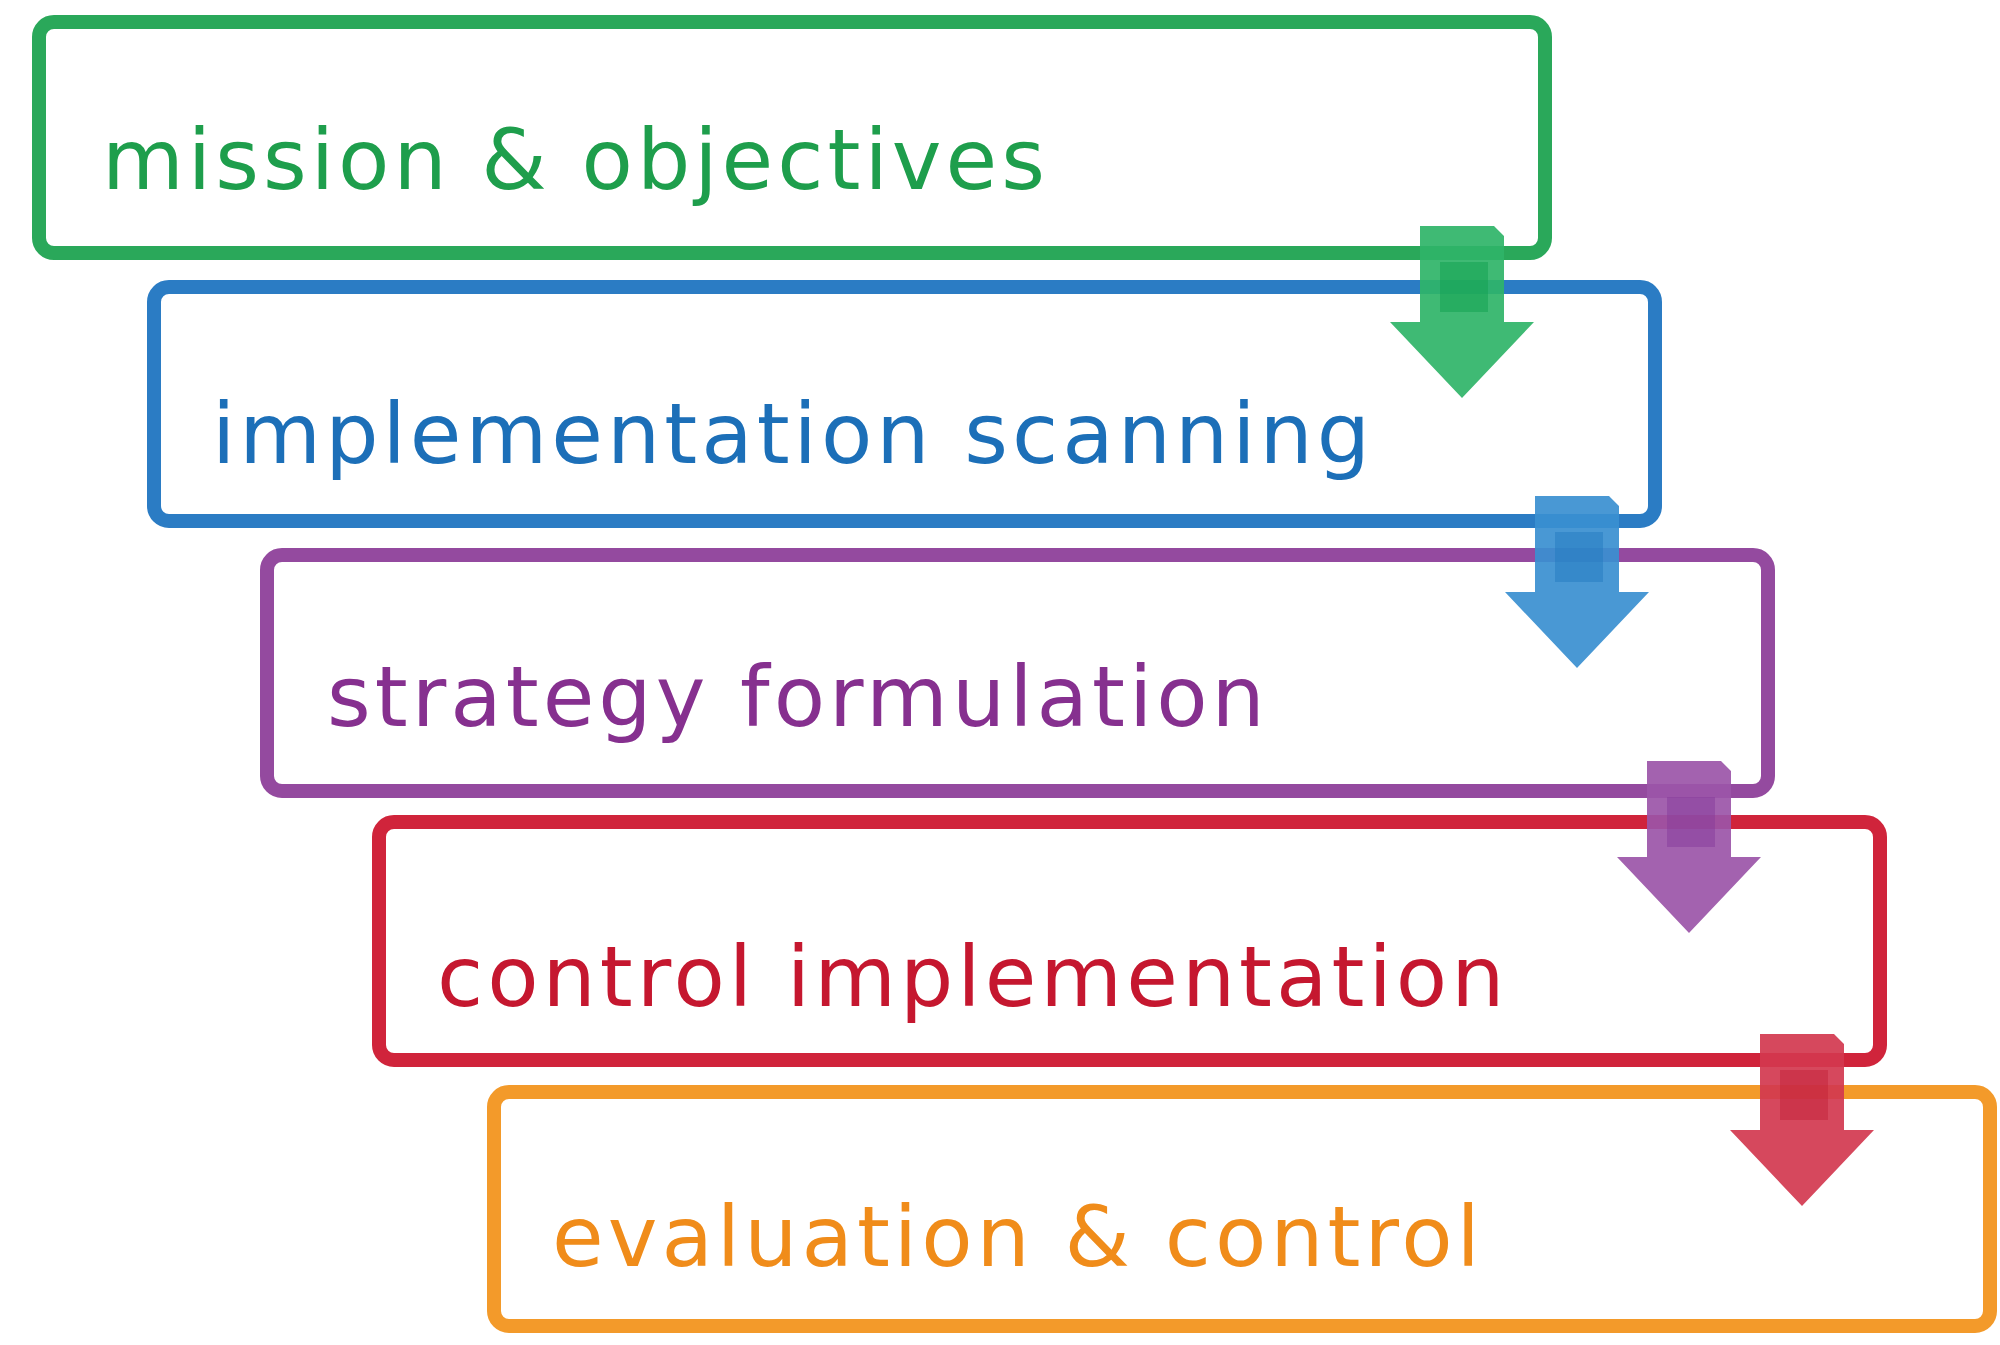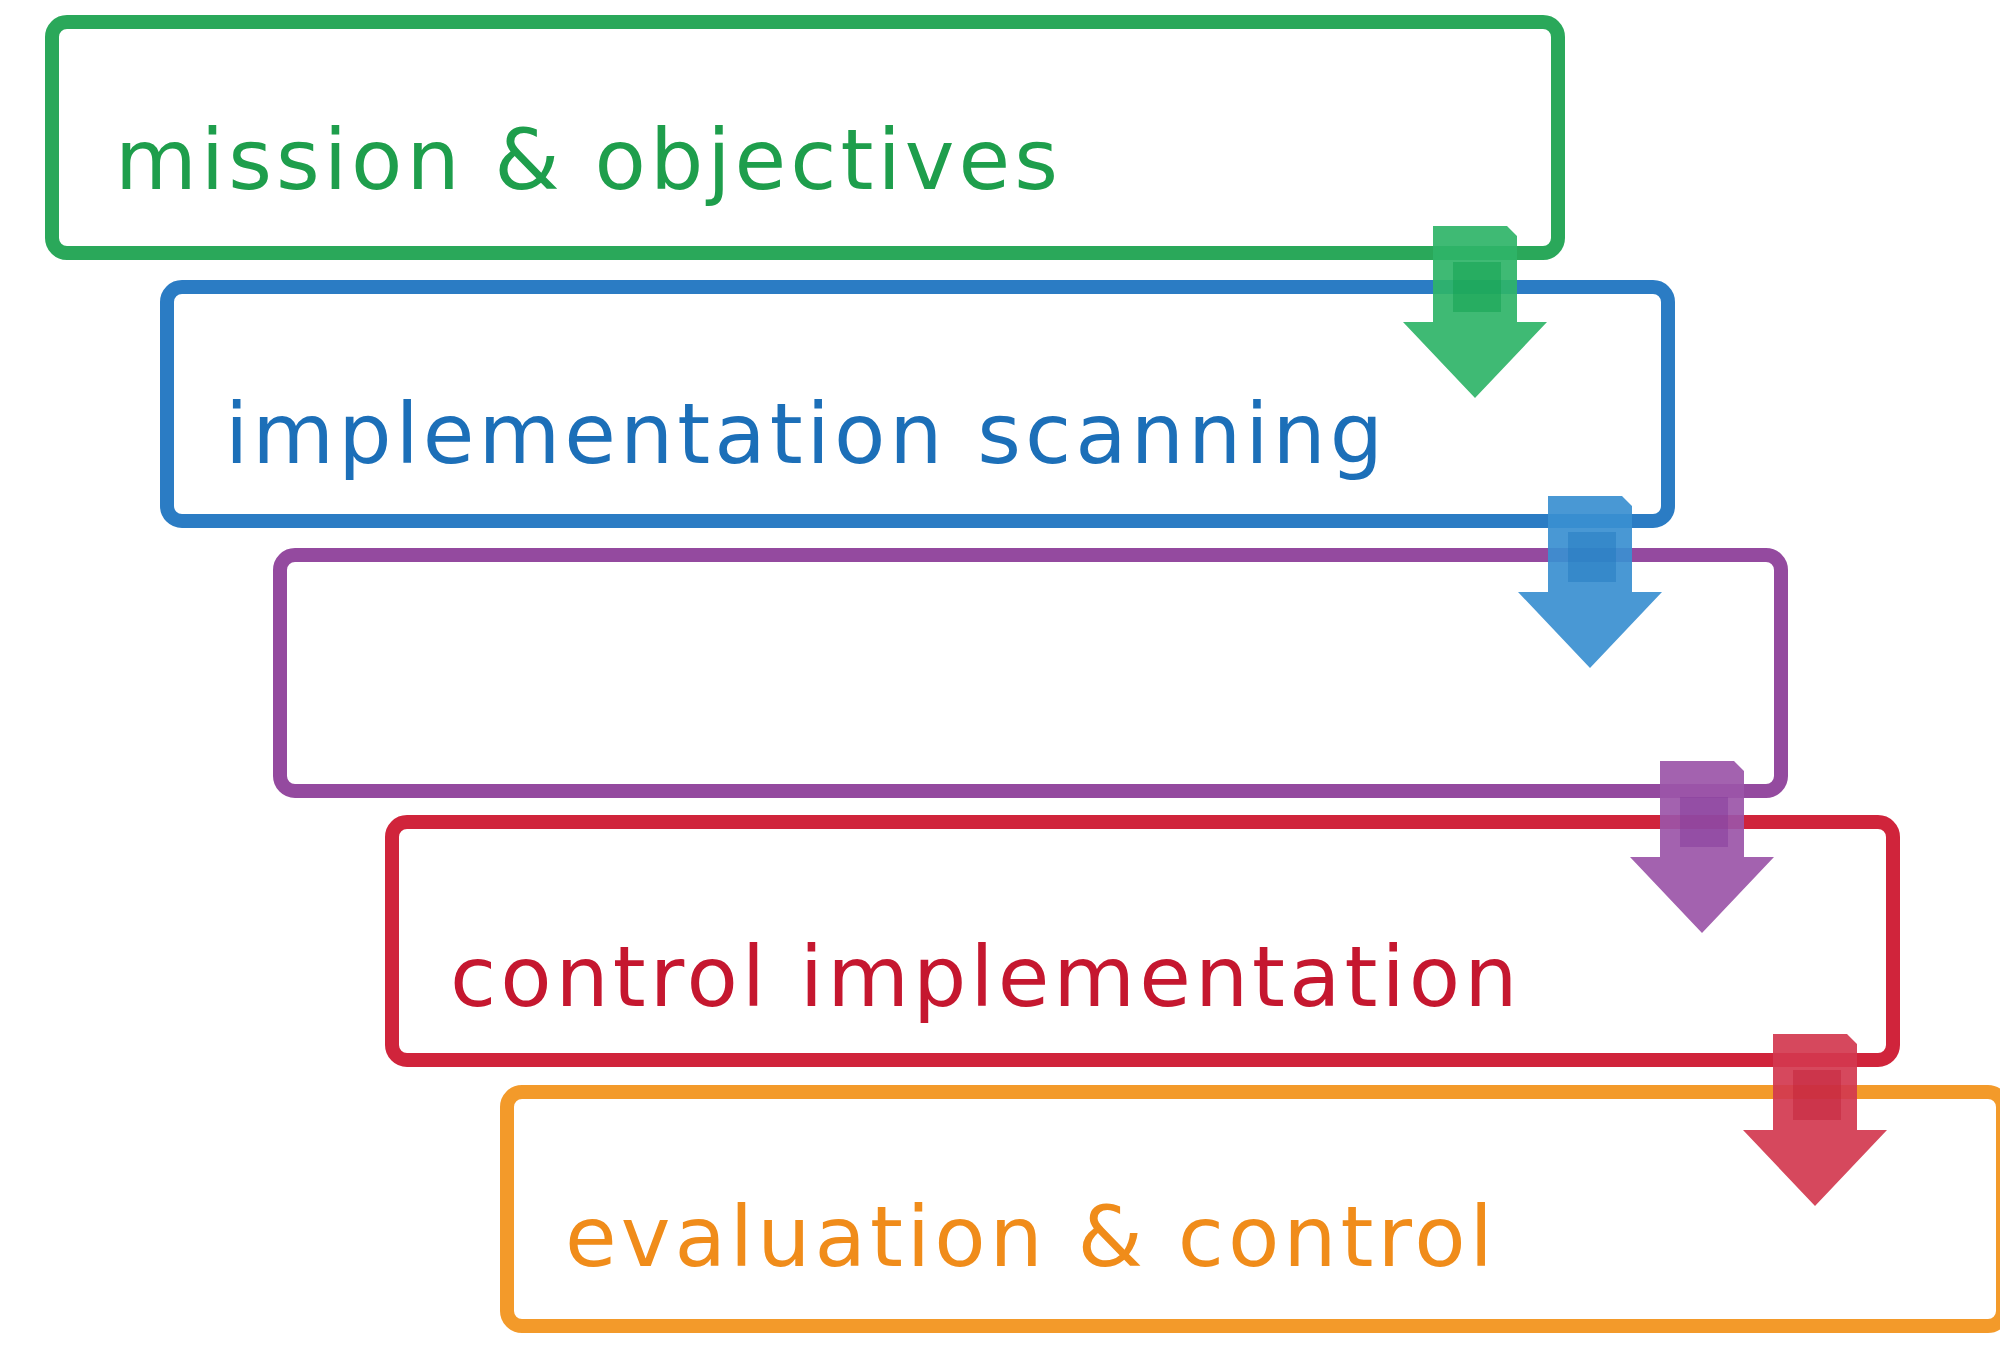--- a/index.html
+++ b/index.html
@@ -1,18 +1,18 @@
 <!DOCTYPE html>
 <html><head>
 <meta charset="utf-8">
 <style>
   html, body { margin: 0; padding: 0; background: #ffffff; }
   body { width: 2000px; height: 1345px; position: relative; overflow: hidden;
          font-family: "DejaVu Sans", sans-serif; }
-  .stage { position: absolute; left: 15px; top: 0; width: 1964px; height: 1345px; }
+  .stage { position: absolute; left: 2px; top: 0; width: 1964px; height: 1345px; }
   .step { position: absolute; box-sizing: border-box; border-style: solid; border-width: 14px;
           border-radius: 22px; background: transparent; }
   .step-label { position: absolute; white-space: nowrap; font-size: 84px; letter-spacing: 4px;
                 font-family: "DejaVu Sans", sans-serif; font-weight: normal; line-height: 1; }
   .arrow { position: absolute; }
   .arrow svg { display: block; overflow: visible; }
 </style>
 </head>
 <body>
 
@@ -21,20 +21,21 @@
   <div class="step" style="left:30px; top:15px; width:1520px; height:245px; border-color:#2aa85a;">
   </div>
   <div class="step-label" style="left:100px; top:118px; color:#1e9e4c;">mission &amp; objectives</div>
 
   <div class="step" style="left:145px; top:280px; width:1515px; height:248px; border-color:#2b7cc4;">
   </div>
   <div class="step-label" style="left:210px; top:392px; color:#1c6fb8;">implementation scanning</div>
 
   <div class="step" style="left:258px; top:548px; width:1515px; height:250px; border-color:#944a9f;">
   </div>
+  <div class="step-label" style="left:325px; top:655px; color:#86308f;">strategy formulation</div>
 
   <div class="step" style="left:370px; top:815px; width:1515px; height:252px; border-color:#d0243b;">
   </div>
   <div class="step-label" style="left:435px; top:935px; color:#c5172f;">control implementation</div>
 
   <div class="step" style="left:485px; top:1085px; width:1510px; height:248px; border-color:#f39a2a;">
   </div>
   <div class="step-label" style="left:550px; top:1195px; color:#f08c1a;">evaluation &amp; control</div>
 
   <div class="arrow" style="left:1380px; top:222px;">

